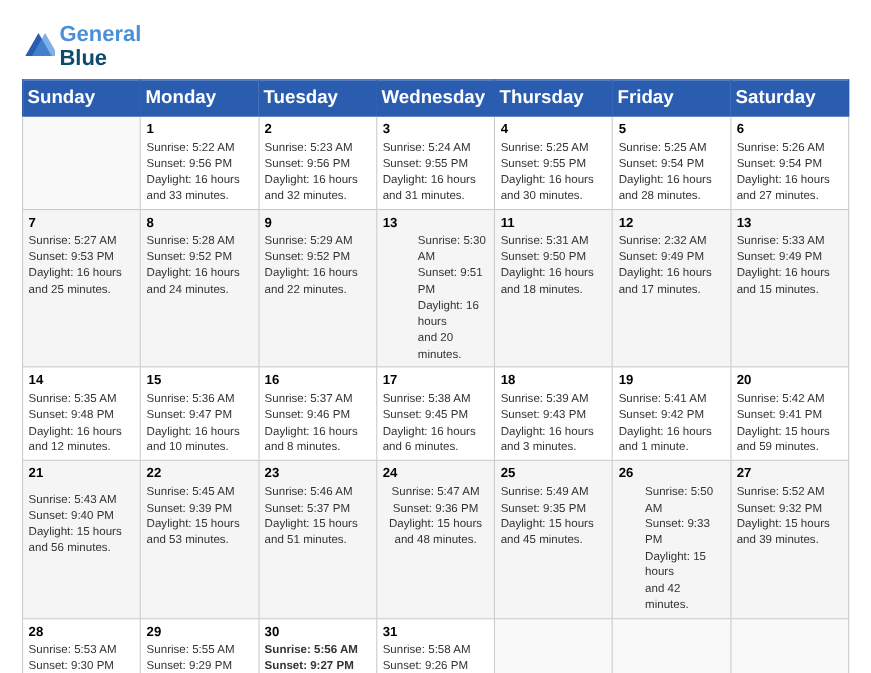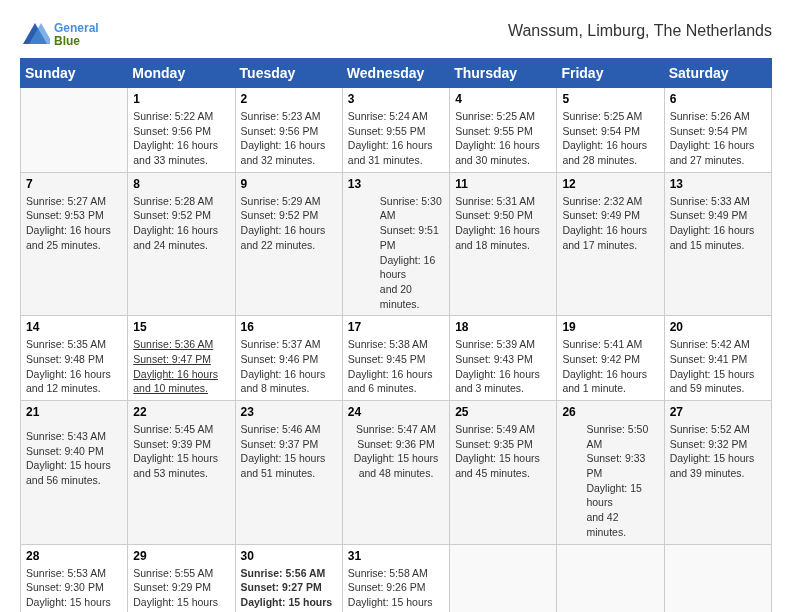--- a/index.html
+++ b/index.html
@@ -15,21 +15,21 @@
       justify-content: space-between;
       align-items: flex-start;
       margin-bottom: 8px;
     }
     .logo {
       display: flex;
       align-items: center;
       gap: 4px;
     }
     .logo-text {
-      font-size: 12px;
+      font-size: 20px;
       font-weight: bold;
       color: #1a3a6b;
       line-height: 1.1;
     }
     .logo-text span {
       color: #4a90d9;
     }
     .logo-icon {
       width: 30px;
       height: 30px;
@@ -51,21 +51,21 @@
     table {
       width: 100%;
       border-collapse: collapse;
       font-size: 11px;
     }
     th {
       background-color: #2a5db0;
       color: #fff;
       padding: 6px 4px;
       text-align: left;
-      font-size: 14px;
+      font-size: 17px;
       font-weight: bold;
       border: 1px solid #2a5db0;
     }
     td {
       border: 1px solid #ccc;
       padding: 4px 5px;
       vertical-align: top;
       width: calc(100% / 7);
       min-height: 70px;
       background: #fff;
@@ -92,25 +92,24 @@
 <body>
 
 <div class="header">
   <div class="logo">
     <svg class="logo-icon" viewBox="0 0 40 40">
       <polygon points="20,4 36,32 4,32" fill="#2a5db0"></polygon>
       <polygon points="28,4 44,32 12,32" fill="#4a90d9" opacity="0.7"></polygon>
     </svg>
     <div class="logo-text">
       <div><span>General</span></div>
-      <div><span style="color:#4d7c0f">Blue</span></div>
+      <div><span style="color:#0c4a6e">Blue</span></div>
     </div>
   </div>
   <div class="title-block">
-    <div class="location">Wanssum, Limburg, The Netherlands</div>
   </div>
 </div>
 
 <table>
   <thead>
     <tr>
     <th>Sunday</th>
         <th>Monday</th>
         <th>Tuesday</th>
         <th>Wednesday</th>
@@ -219,21 +218,21 @@
       <tr>
         <td>
           <div class="day-num">14</div>
           <div class="day-info" style="white-space: pre-line;">Sunrise: 5:35 AM
 Sunset: 9:48 PM
 Daylight: 16 hours
 and 12 minutes.</div>
         </td>
         <td>
           <div class="day-num">15</div>
-          <div class="day-info" style="white-space: pre-line; text-decoration: underline;">Sunrise: 5:36 AM
+          <div class="day-info" style="white-space: pre-line;">Sunrise: 5:36 AM
 Sunset: 9:47 PM
 Daylight: 16 hours
 and 10 minutes.</div>
         </td>
         <td>
           <div class="day-num">16</div>
           <div class="day-info" style="white-space: pre-line;">Sunrise: 5:37 AM
 Sunset: 9:46 PM
 Daylight: 16 hours
 and 8 minutes.</div>
@@ -278,21 +277,21 @@
         <td>
           <div class="day-num">22</div>
           <div class="day-info" style="white-space: pre-line;">Sunrise: 5:45 AM
 Sunset: 9:39 PM
 Daylight: 15 hours
 and 53 minutes.</div>
         </td>
         <td>
           <div class="day-num">23</div>
           <div class="day-info" style="white-space: pre-line;">Sunrise: 5:46 AM
-Sunset: 9:37 PM
+Sunset: 5:37 PM
 Daylight: 15 hours
 and 51 minutes.</div>
         </td>
         <td>
           <div class="day-num">24</div>
           <div class="day-info" style="white-space: pre-line; text-align: center;">Sunrise: 5:47 AM
 Sunset: 9:36 PM
 Daylight: 15 hours
 and 48 minutes.</div>
         </td>

